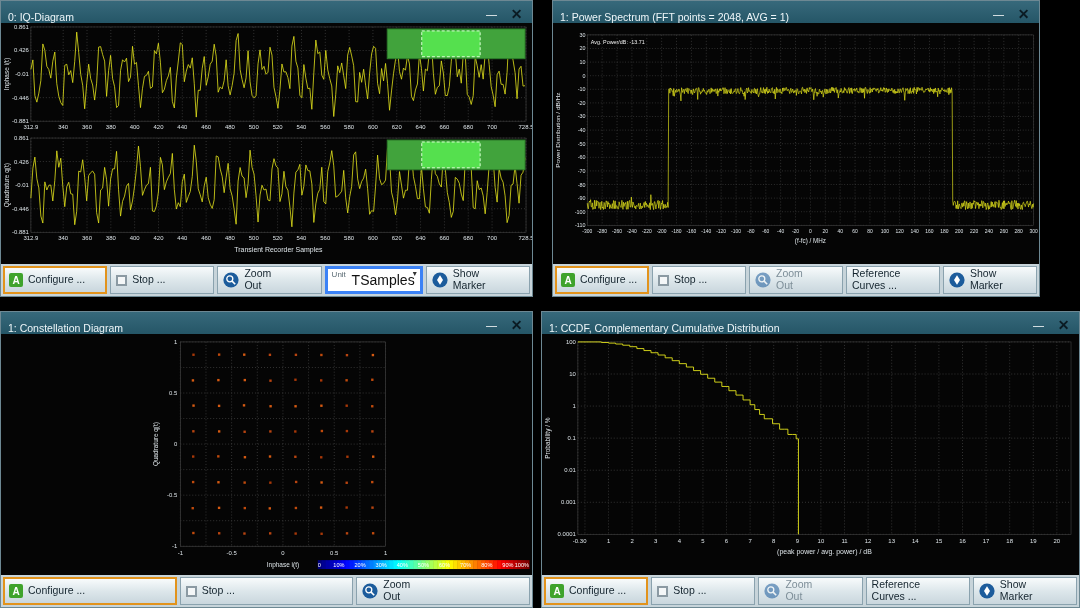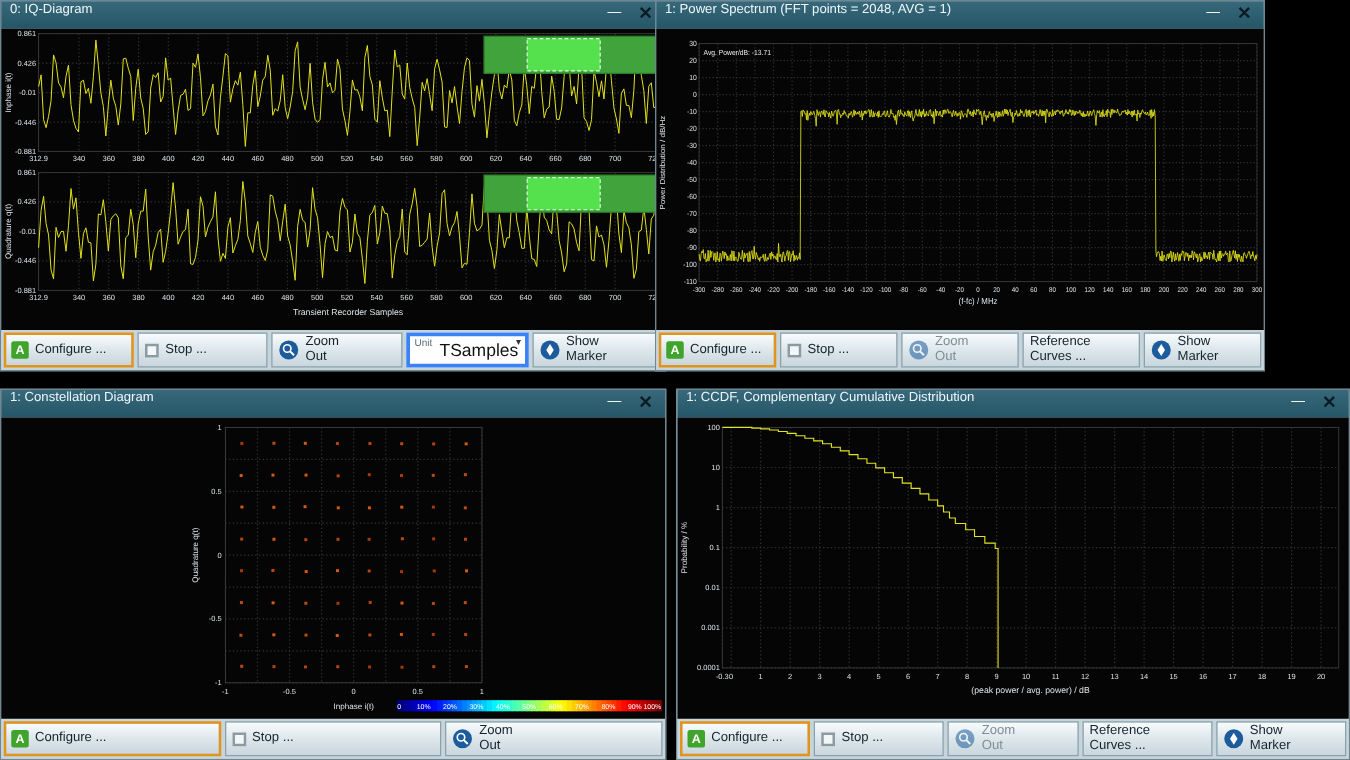--- a/index.html
+++ b/index.html
@@ -1,24 +1,24 @@
 <!DOCTYPE html>
 <html><head>
 <meta charset="utf-8">
 <style>
   *{margin:0;padding:0;box-sizing:border-box}
   html,body{width:1080px;height:608px;overflow:hidden;background:#000;
     font-family:"Liberation Sans",sans-serif}
   .screen{position:relative;width:1080px;height:608px;background:#000}
   .panel{position:absolute;display:flex;flex-direction:column;border:1px solid #6d8893;background:#c7d4da}
   #panel-iq{left:0;top:0;width:533px;height:297px}
-  #panel-spectrum{left:524px;top:0;width:488px;height:297px}
+  #panel-spectrum{left:552px;top:0;width:488px;height:297px}
   #panel-constellation{left:0;top:311px;width:533px;height:297px}
   #panel-ccdf{left:541px;top:311px;width:539px;height:297px}
-  .titlebar{height:22px;flex:none;background:linear-gradient(#37697b,#255667);display:flex;align-items:flex-start;color:#eef6f9;font-size:10.5px;padding:0 3px 0 7px}
+  .titlebar{height:22px;flex:none;background:linear-gradient(#37697b,#255667);display:flex;align-items:flex-end;color:#eef6f9;font-size:10.5px;padding:0 3px 0 7px}
   .titlebar .title{flex:1;white-space:nowrap;overflow:hidden}
   .winbtn{width:25px;height:18px;display:flex;align-items:center;justify-content:center;color:#fff;font-size:11px;cursor:default;background:transparent;border:none;font-family:inherit}
   .winbtn.close{color:#0b1b23;font-size:14px;font-weight:bold}
   .plot-area{flex:1;position:relative;background:#050505;min-height:0}
   .plot-area svg{position:absolute;left:0;top:0;width:100%;height:100%}
   .toolbar{height:32px;flex:none;display:flex;gap:3px;padding:2px;background:#c7d4da}
   .tb{flex:1;min-width:0;display:flex;align-items:center;gap:5px;padding:1px 5px;border:1px solid #8aa2ae;background:linear-gradient(#f8fbfc,#dde7eb 50%,#c9d6dd);font-family:inherit;font-size:10.5px;color:#14242e;text-align:left;cursor:pointer}
   .tb.focused{border:2px solid #e2931c;padding:0 4px}
   .tb .lbl{white-space:pre-line;line-height:1.1}
   .tb.dim .lbl{color:#7d8e98}

